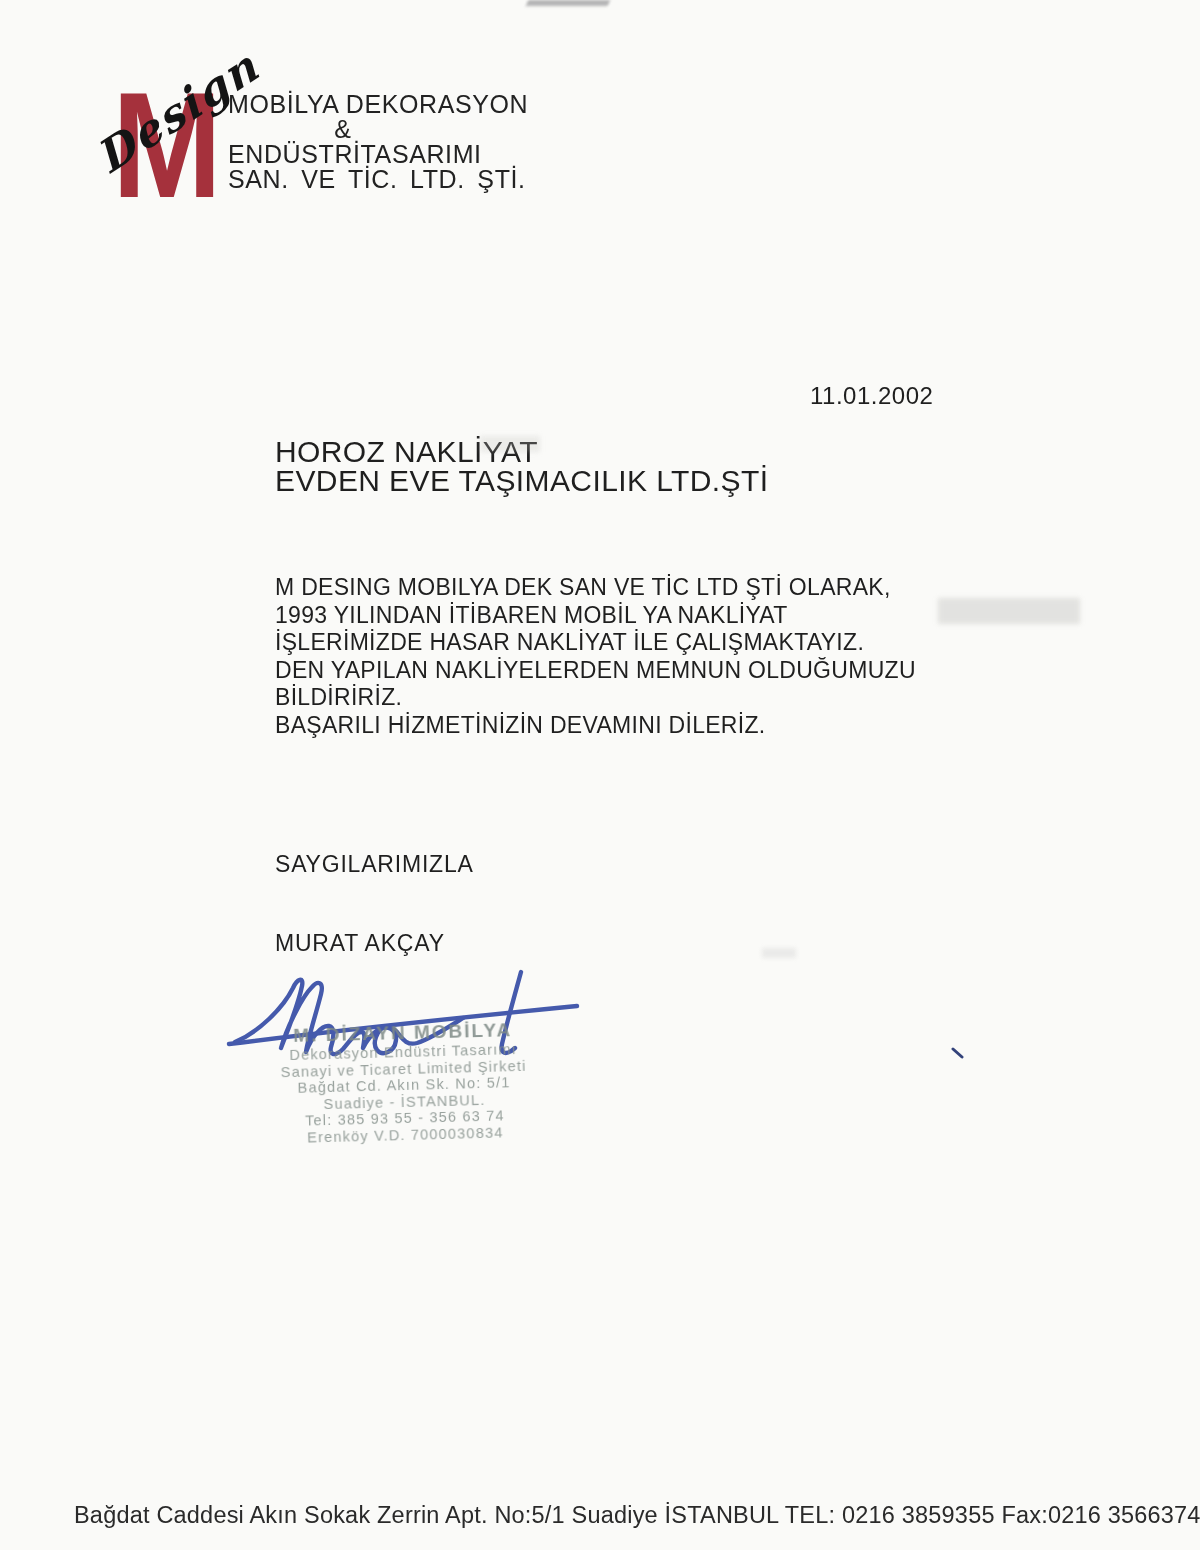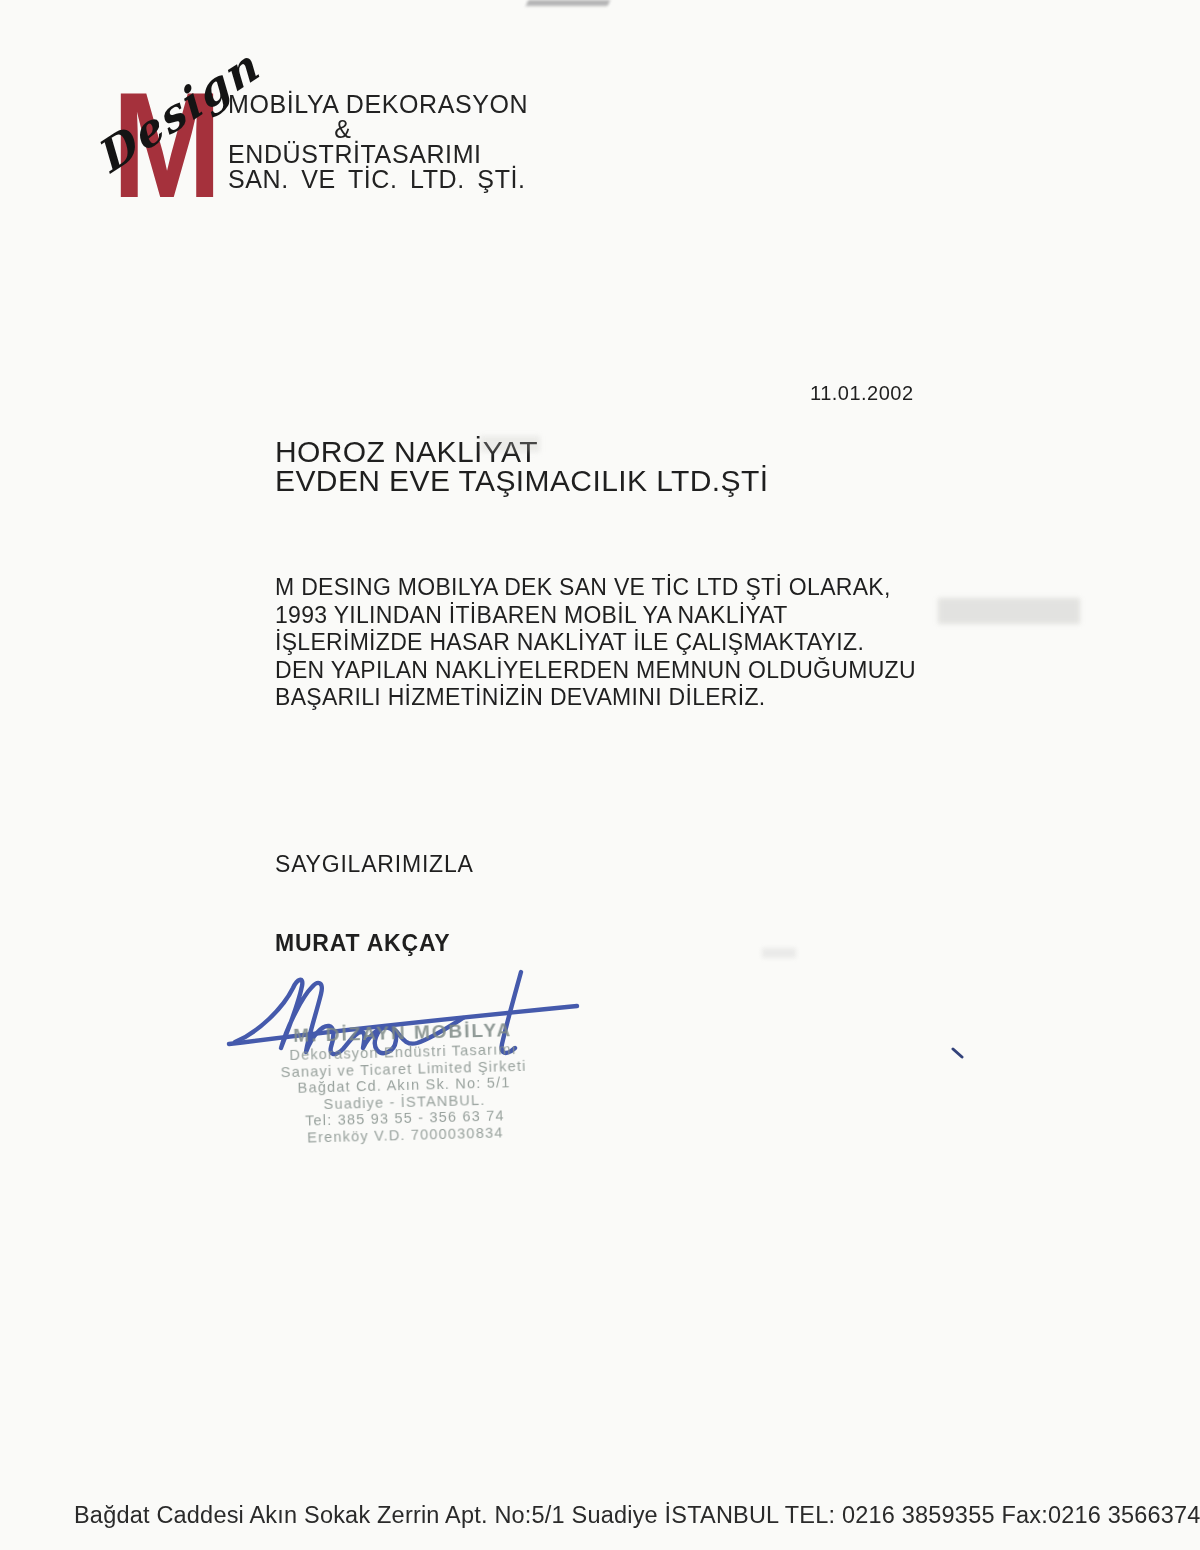--- a/index.html
+++ b/index.html
@@ -39,37 +39,37 @@
     letter-spacing:0.6px;
     color:#222;
   }
   .company-line1{white-space:nowrap;}
   .company-amp{text-align:center;}
   .company-line3{display:flex;justify-content:space-between;}
   .company-line4{white-space:nowrap;word-spacing:5px;}
   
   .date{
     position:absolute;left:810px;top:382px;
-    font-size:20px;letter-spacing:0.5px;
+    font-size:24px;letter-spacing:0.5px;
   }
   .recipient{
     position:absolute;left:275px;top:437px;
     font-size:30px;line-height:29px;letter-spacing:0.4px;
   }
   .body-text{
     position:absolute;left:275px;top:574px;
     font-size:23px;line-height:27.6px;letter-spacing:0.3px;
   }
   .closing{
     position:absolute;left:275px;top:851px;
     font-size:23px;letter-spacing:0.8px;
   }
   .signer{
     position:absolute;left:275px;top:930px;
-    font-size:23px;letter-spacing:0.8px;font-weight:bold;
+    font-size:23px;letter-spacing:0.8px;
   }
   
   .signature{
     position:absolute;left:225px;top:968px;
     width:660px;height:130px;
   }
   .stamp{
     position:absolute;left:256px;top:1022px;width:296px;
     text-align:center;
     color:#87928d;
@@ -139,20 +139,21 @@
   <div class="recipient">
     <div>HOROZ NAKLİYAT</div>
     <div>EVDEN EVE TAŞIMACILIK LTD.ŞTİ</div>
   </div>
 
   <div class="body-text">
     <div>M DESING MOBILYA DEK SAN VE TİC LTD ŞTİ OLARAK,</div>
     <div>1993 YILINDAN İTİBAREN MOBİL YA NAKLİYAT</div>
     <div>İŞLERİMİZDE HASAR NAKLİYAT İLE ÇALIŞMAKTAYIZ.</div>
     <div>DEN YAPILAN NAKLİYELERDEN MEMNUN OLDUĞUMUZU</div>
+    <div>BİLDİRİRİZ.</div>
     <div>BAŞARILI HİZMETİNİZİN DEVAMINI DİLERİZ.</div>
   </div>
 
   <div class="closing">SAYGILARIMIZLA</div>
   <div class="signer">MURAT AKÇAY</div>
 
   <svg class="signature" viewBox="0 0 660 130" fill="none">
     <g stroke="#3c52a8" stroke-width="4.4" stroke-linecap="round" stroke-linejoin="round" opacity="0.95">
       <path d="M 4 76 C 100 64, 230 50, 352 38"></path>
       <path d="M 10 74

